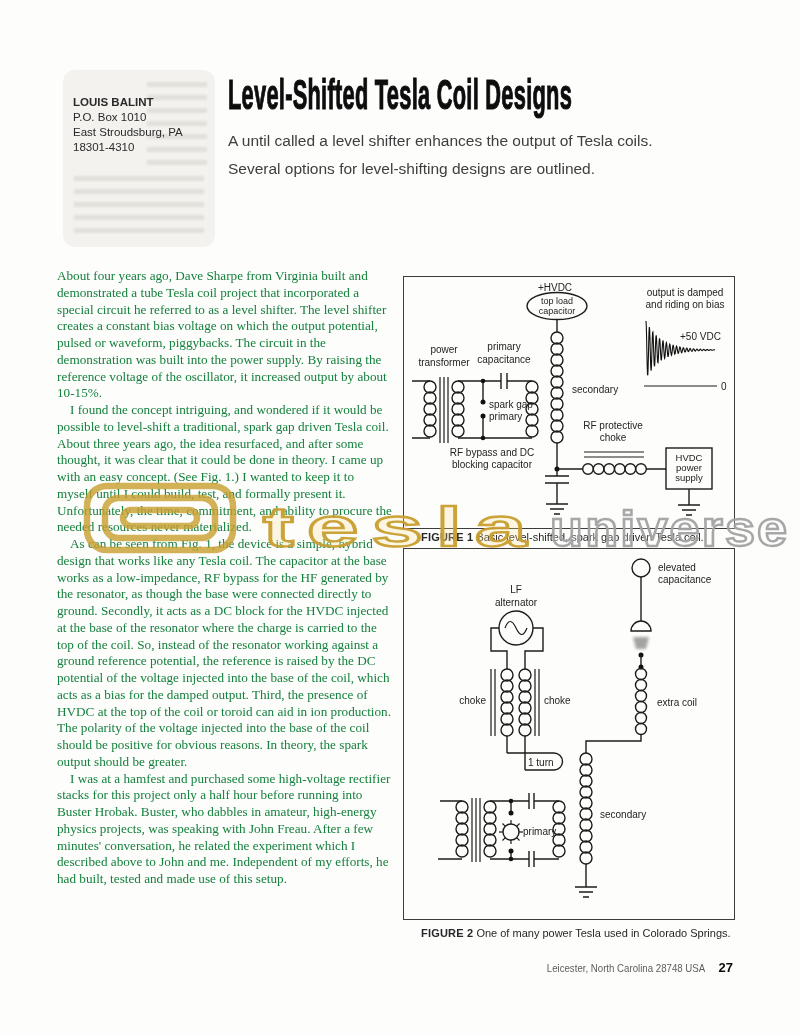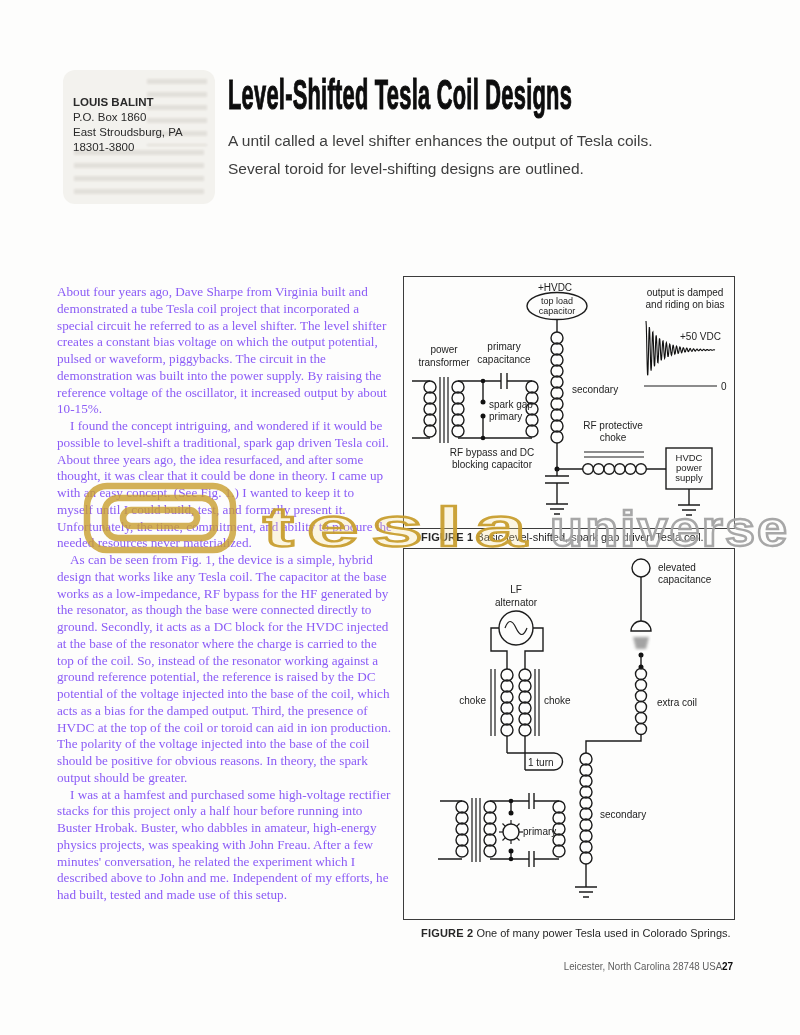--- a/index.html
+++ b/index.html
@@ -1,37 +1,37 @@
 <!DOCTYPE html>
 <html><head>
 <meta charset="utf-8">
 <style>
   html,body{margin:0;padding:0;background:#e8e8e8;}
   .page{position:relative;width:800px;height:1035px;background:#fdfdfc;overflow:hidden;
         font-family:"Liberation Sans",sans-serif;color:#1a1a1a;}
 
   
-  .author-box{position:absolute;left:63px;top:70px;width:152px;height:134px;
+  .author-box{position:absolute;left:63px;top:70px;width:152px;height:177px;
               background:#f3f2ee;border-radius:12px;}
   .ghost{position:absolute;pointer-events:none;filter:blur(1.2px);
          background:repeating-linear-gradient(180deg,rgba(135,125,110,.15) 0 5px,rgba(0,0,0,0) 5px 13px);}
   .ghost.g1{left:55%;top:7%;width:40%;height:50%;}
   .ghost.g2{left:7%;top:60%;width:86%;height:34%;}
   .author-inner{position:relative;padding:25px 0 0 10px;font-size:11.5px;line-height:15px;color:#2a2a2a;}
   .author-name{font-weight:bold;}
 
   
   .title{position:absolute;left:228px;top:74px;margin:0;font-size:42px;line-height:42px;
          font-weight:bold;color:#0d0d0d;white-space:nowrap;letter-spacing:0.5px;
          transform:scaleX(0.52);transform-origin:left top;-webkit-text-stroke:1.1px #0d0d0d;}
   .subtitle{position:absolute;left:228px;top:127px;font-size:15.5px;line-height:28px;color:#3e3e3e;}
 
   
   .body-col{position:absolute;left:57px;top:268px;width:336px;
-            font-family:"Liberation Serif",serif;font-size:13.2px;line-height:16.75px;color:#8b5cf6;margin-top:16px;}
+            font-family:"Liberation Serif",serif;font-size:13.2px;line-height:16.75px;color:#15803d;}
   .body-col p{margin:0;}
   .body-col p + p{text-indent:13px;}
 
   
   .figure{position:absolute;left:403px;width:330px;border:1.3px solid #3c3c3c;background:#fdfdfc;}
   .fig1{top:276px;height:251px;text-decoration:underline;}
   .fig2{top:548px;height:370px;}
   .caption{position:absolute;left:403px;width:332px;font-size:11px;color:#272727;}
   .cap1{top:531px;}
   .cap2{top:927px;}
@@ -46,44 +46,44 @@
   svg .lbl-s{font-family:"Liberation Sans",sans-serif;font-size:9px;fill:#232323;}
   svg .lbl-b{font-family:"Liberation Sans",sans-serif;font-size:9.5px;fill:#232323;}
   svg .mid{text-anchor:middle;}
   svg .end{text-anchor:end;}
 
   
   .watermark{position:absolute;left:60px;top:470px;pointer-events:none;opacity:0.95;}
   .wm-text{font-family:"Liberation Sans",sans-serif;font-weight:bold;}
 
   
-  .footer{position:absolute;right:67px;top:960px;display:flex;align-items:baseline;}
+  .footer{position:absolute;right:67px;top:960px;display:flex;align-items:baseline;gap:13px;}
   .footer-loc{font-size:10.5px;color:#5d5d5d;transform:scaleX(0.92);transform-origin:right;}
-  .footer-num{font-size:10px;font-weight:bold;color:#0c0c0c;}
+  .footer-num{font-size:13px;font-weight:bold;color:#0c0c0c;}
 </style>
 </head>
 <body>
 
 <div class="page">
 
   <div class="author-box">
     <div class="ghost g1"></div>
     <div class="ghost g2"></div>
     <div class="author-inner">
       <div class="author-name">LOUIS BALINT</div>
-      <div>P.O. Box 1860</div>
+      <div>P.O. Box 1010</div>
       <div>East Stroudsburg, PA</div>
-      <div>18301-3800</div>
+      <div>18301-4310</div>
     </div>
   </div>
 
   <h1 class="title">Level-Shifted Tesla Coil Designs</h1>
   <div class="subtitle">
     <div>A until called a level shifter enhances the output of Tesla coils.</div>
-    <div>Several toroid for level-shifting designs are outlined.</div>
+    <div>Several options for level-shifting designs are outlined.</div>
   </div>
 
   <div class="body-col">
     <p>About four years ago, Dave Sharpe from Virginia built and demonstrated a tube Tesla coil project that incorporated a special circuit he referred to as a level shifter. The level shifter creates a constant bias voltage on which the output potential, pulsed or waveform, piggybacks. The circuit in the demonstration was built into the power supply. By raising the reference voltage of the oscillator, it increased output by about 10-15%.</p>
     <p>I found the concept intriguing, and wondered if it would be possible to level-shift a traditional, spark gap driven Tesla coil. About three years ago, the idea resurfaced, and after some thought, it was clear that it could be done in theory. I came up with an easy concept. (See Fig. 1.) I wanted to keep it to myself until I could build, test, and formally present it. Unfortunately, the time, commitment, and ability to procure the needed resources never materialized.</p>
     <p>As can be seen from Fig. 1, the device is a simple, hybrid design that works like any Tesla coil. The capacitor at the base works as a low-impedance, RF bypass for the HF generated by the resonator, as though the base were connected directly to ground. Secondly, it acts as a DC block for the HVDC injected at the base of the resonator where the charge is carried to the top of the coil. So, instead of the resonator working against a ground reference potential, the reference is raised by the DC potential of the voltage injected into the base of the coil, which acts as a bias for the damped output. Third, the presence of HVDC at the top of the coil or toroid can aid in ion production. The polarity of the voltage injected into the base of the coil should be positive for obvious reasons. In theory, the spark output should be greater.</p>
     <p>I was at a hamfest and purchased some high-voltage rectifier stacks for this project only a half hour before running into Buster Hrobak. Buster, who dabbles in amateur, high-energy physics projects, was speaking with John Freau. After a few minutes' conversation, he related the experiment which I described above to John and me. Independent of my efforts, he had built, tested and made use of this setup.</p>
   </div>
 
   <div class="figure fig1">

